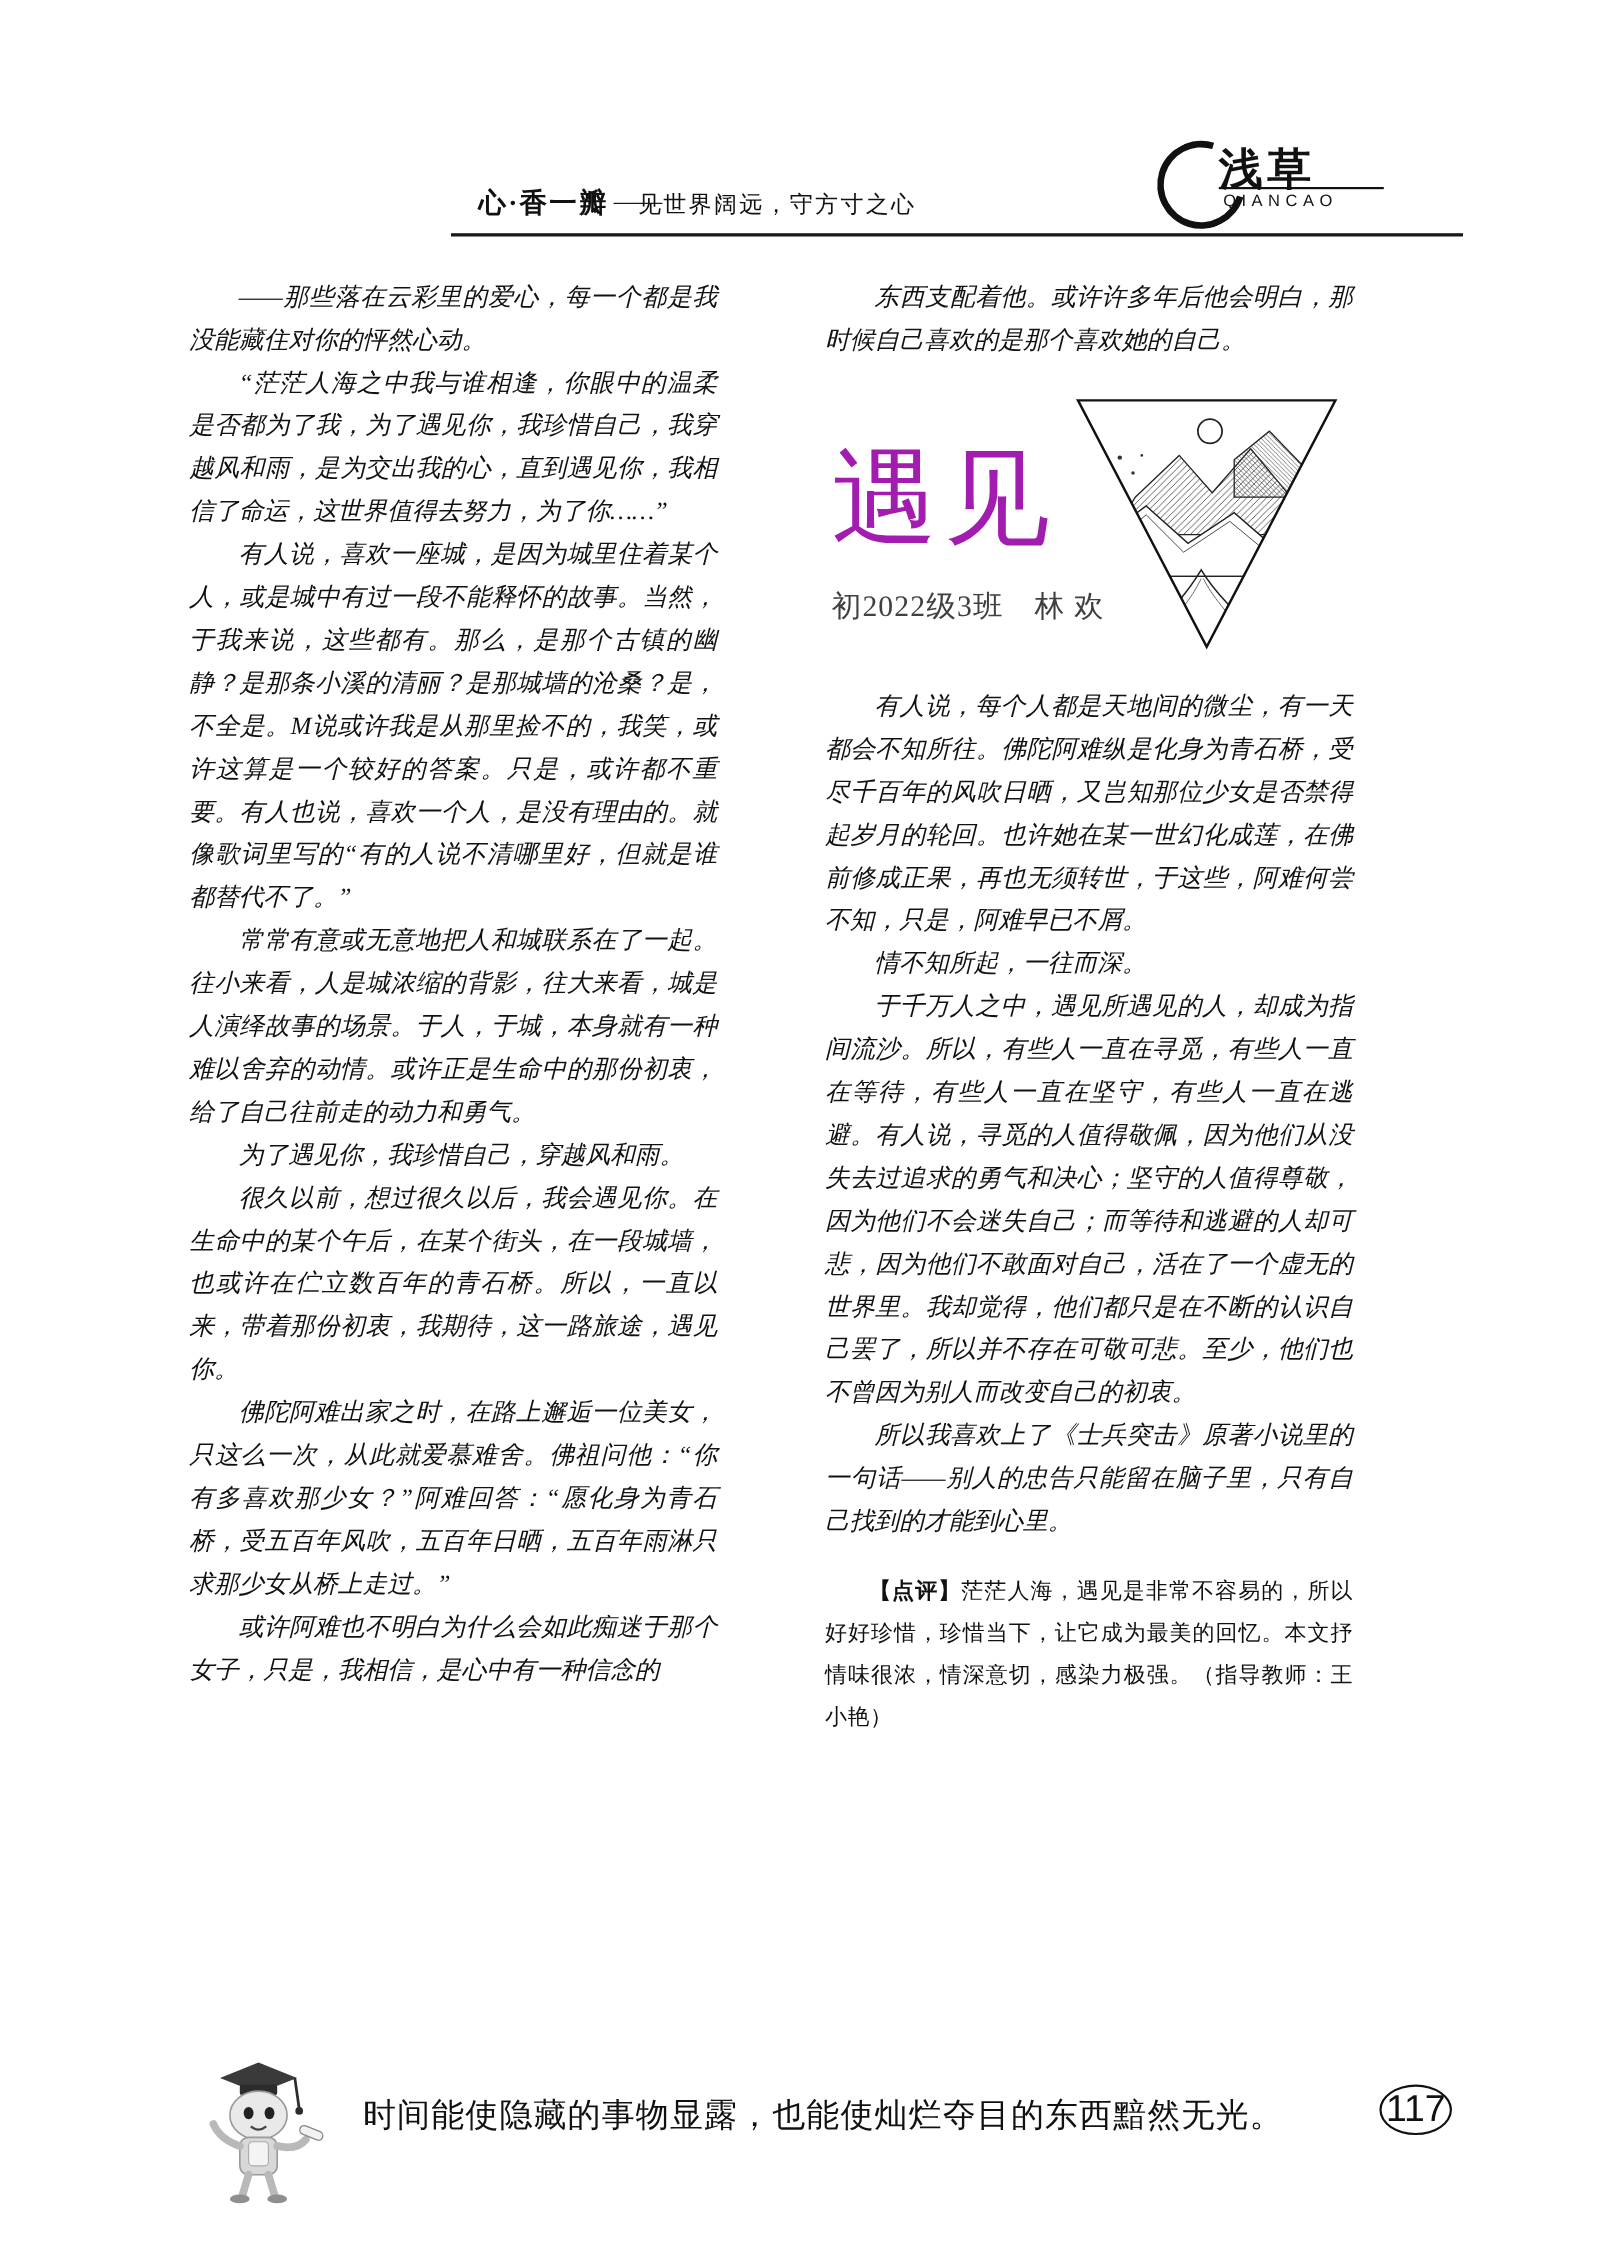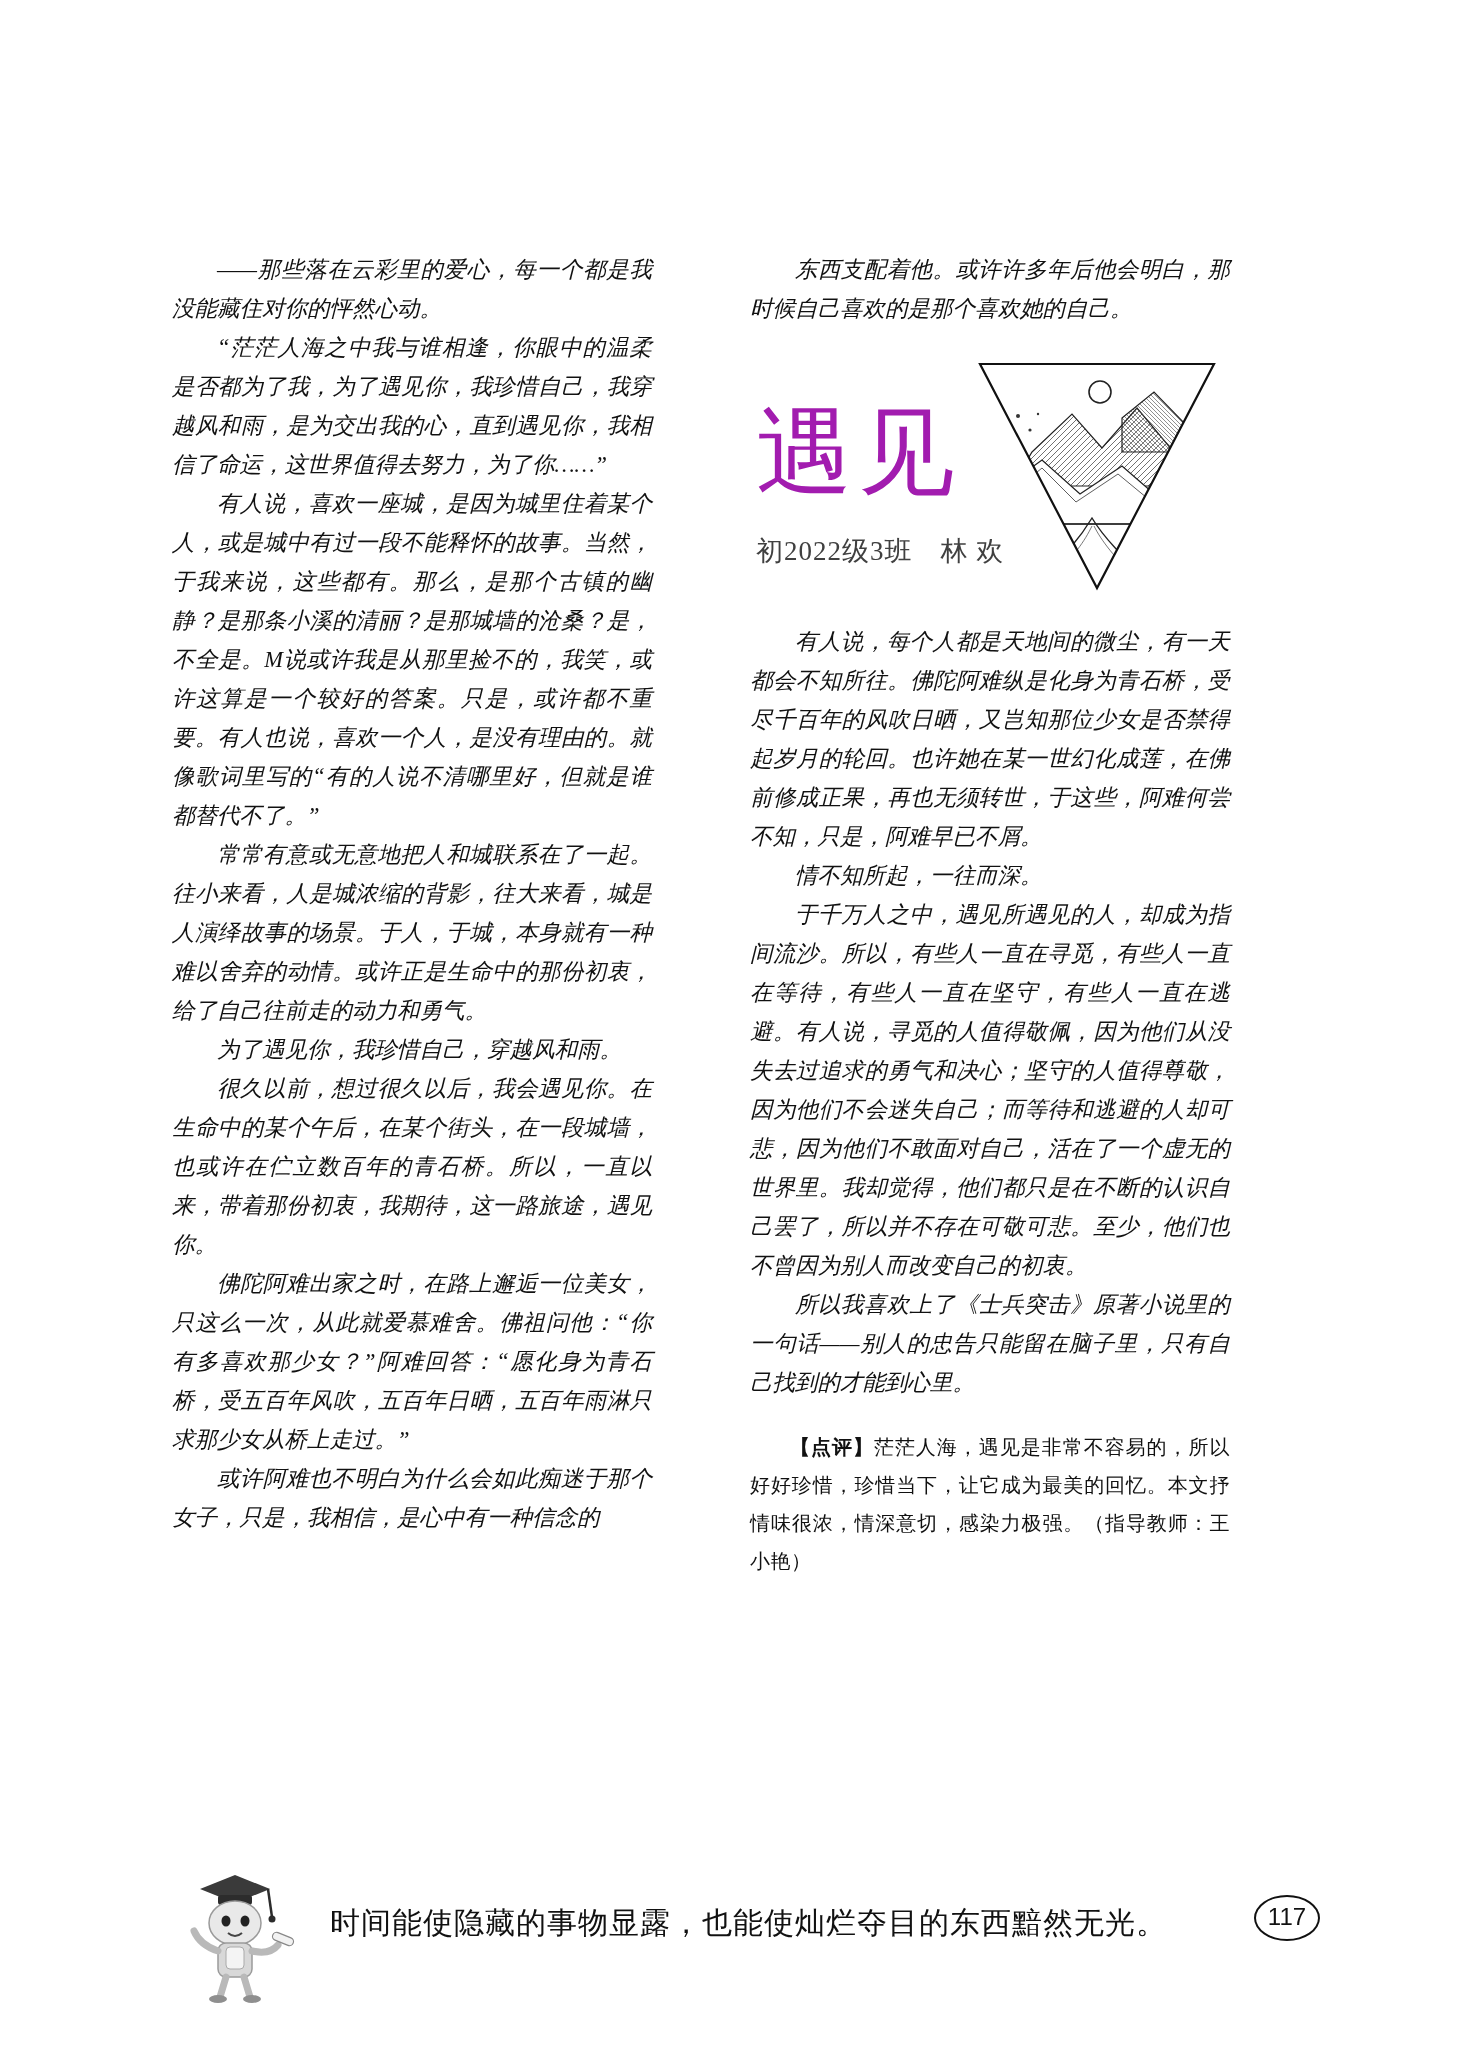--- a/index.html
+++ b/index.html
@@ -195,37 +195,50 @@
   .page-num {
     position: absolute;
     right: 0px;
     top: 40px;
     width: 62px;
     height: 42px;
     border: 2.5px solid #111;
     border-radius: 50%;
     text-align: center;
     line-height: 40px;
-    font-size: 24px;
+    font-size: 34px;
     font-family: "Liberation Sans", sans-serif;
     color: #111;
   }
   .mascot {
     position: absolute;
     left: 10px;
     top: 0px;
     width: 150px;
     height: 150px;
   }
 </style>
 </head>
 <body>
 
 <div class="page">
 
+  <div class="header">
+    <div class="header-rule"></div>
+    <div class="header-title">心·香一瓣</div>
+    <div class="header-dash">——</div>
+    <div class="header-sub">见世界阔远，守方寸之心</div>
+
+    <div class="logo">
+      <div class="logo-swoosh"></div>
+      <div class="logo-cn">浅草</div>
+      <div class="logo-underline"></div>
+      <div class="logo-en">QIANCAO</div>
+    </div>
+  </div>
 
   <div class="col col-left">
     <p>——那些落在云彩里的爱心，每一个都是我没能藏住对你的怦然心动。</p>
     <p>“茫茫人海之中我与谁相逢，你眼中的温柔是否都为了我，为了遇见你，我珍惜自己，我穿越风和雨，是为交出我的心，直到遇见你，我相信了命运，这世界值得去努力，为了你……”</p>
     <p>有人说，喜欢一座城，是因为城里住着某个人，或是城中有过一段不能释怀的故事。当然，于我来说，这些都有。那么，是那个古镇的幽静？是那条小溪的清丽？是那城墙的沧桑？是，不全是。M说或许我是从那里捡不的，我笑，或许这算是一个较好的答案。只是，或许都不重要。有人也说，喜欢一个人，是没有理由的。就像歌词里写的“有的人说不清哪里好，但就是谁都替代不了。”</p>
     <p>常常有意或无意地把人和城联系在了一起。往小来看，人是城浓缩的背影，往大来看，城是人演绎故事的场景。于人，于城，本身就有一种难以舍弃的动情。或许正是生命中的那份初衷，给了自己往前走的动力和勇气。</p>
     <p>为了遇见你，我珍惜自己，穿越风和雨。</p>
     <p>很久以前，想过很久以后，我会遇见你。在生命中的某个午后，在某个街头，在一段城墙，也或许在伫立数百年的青石桥。所以，一直以来，带着那份初衷，我期待，这一路旅途，遇见你。</p>
     <p>佛陀阿难出家之时，在路上邂逅一位美女，只这么一次，从此就爱慕难舍。佛祖问他：“你有多喜欢那少女？”阿难回答：“愿化身为青石桥，受五百年风吹，五百年日晒，五百年雨淋只求那少女从桥上走过。”</p>
     <p>或许阿难也不明白为什么会如此痴迷于那个女子，只是，我相信，是心中有一种信念的</p>

